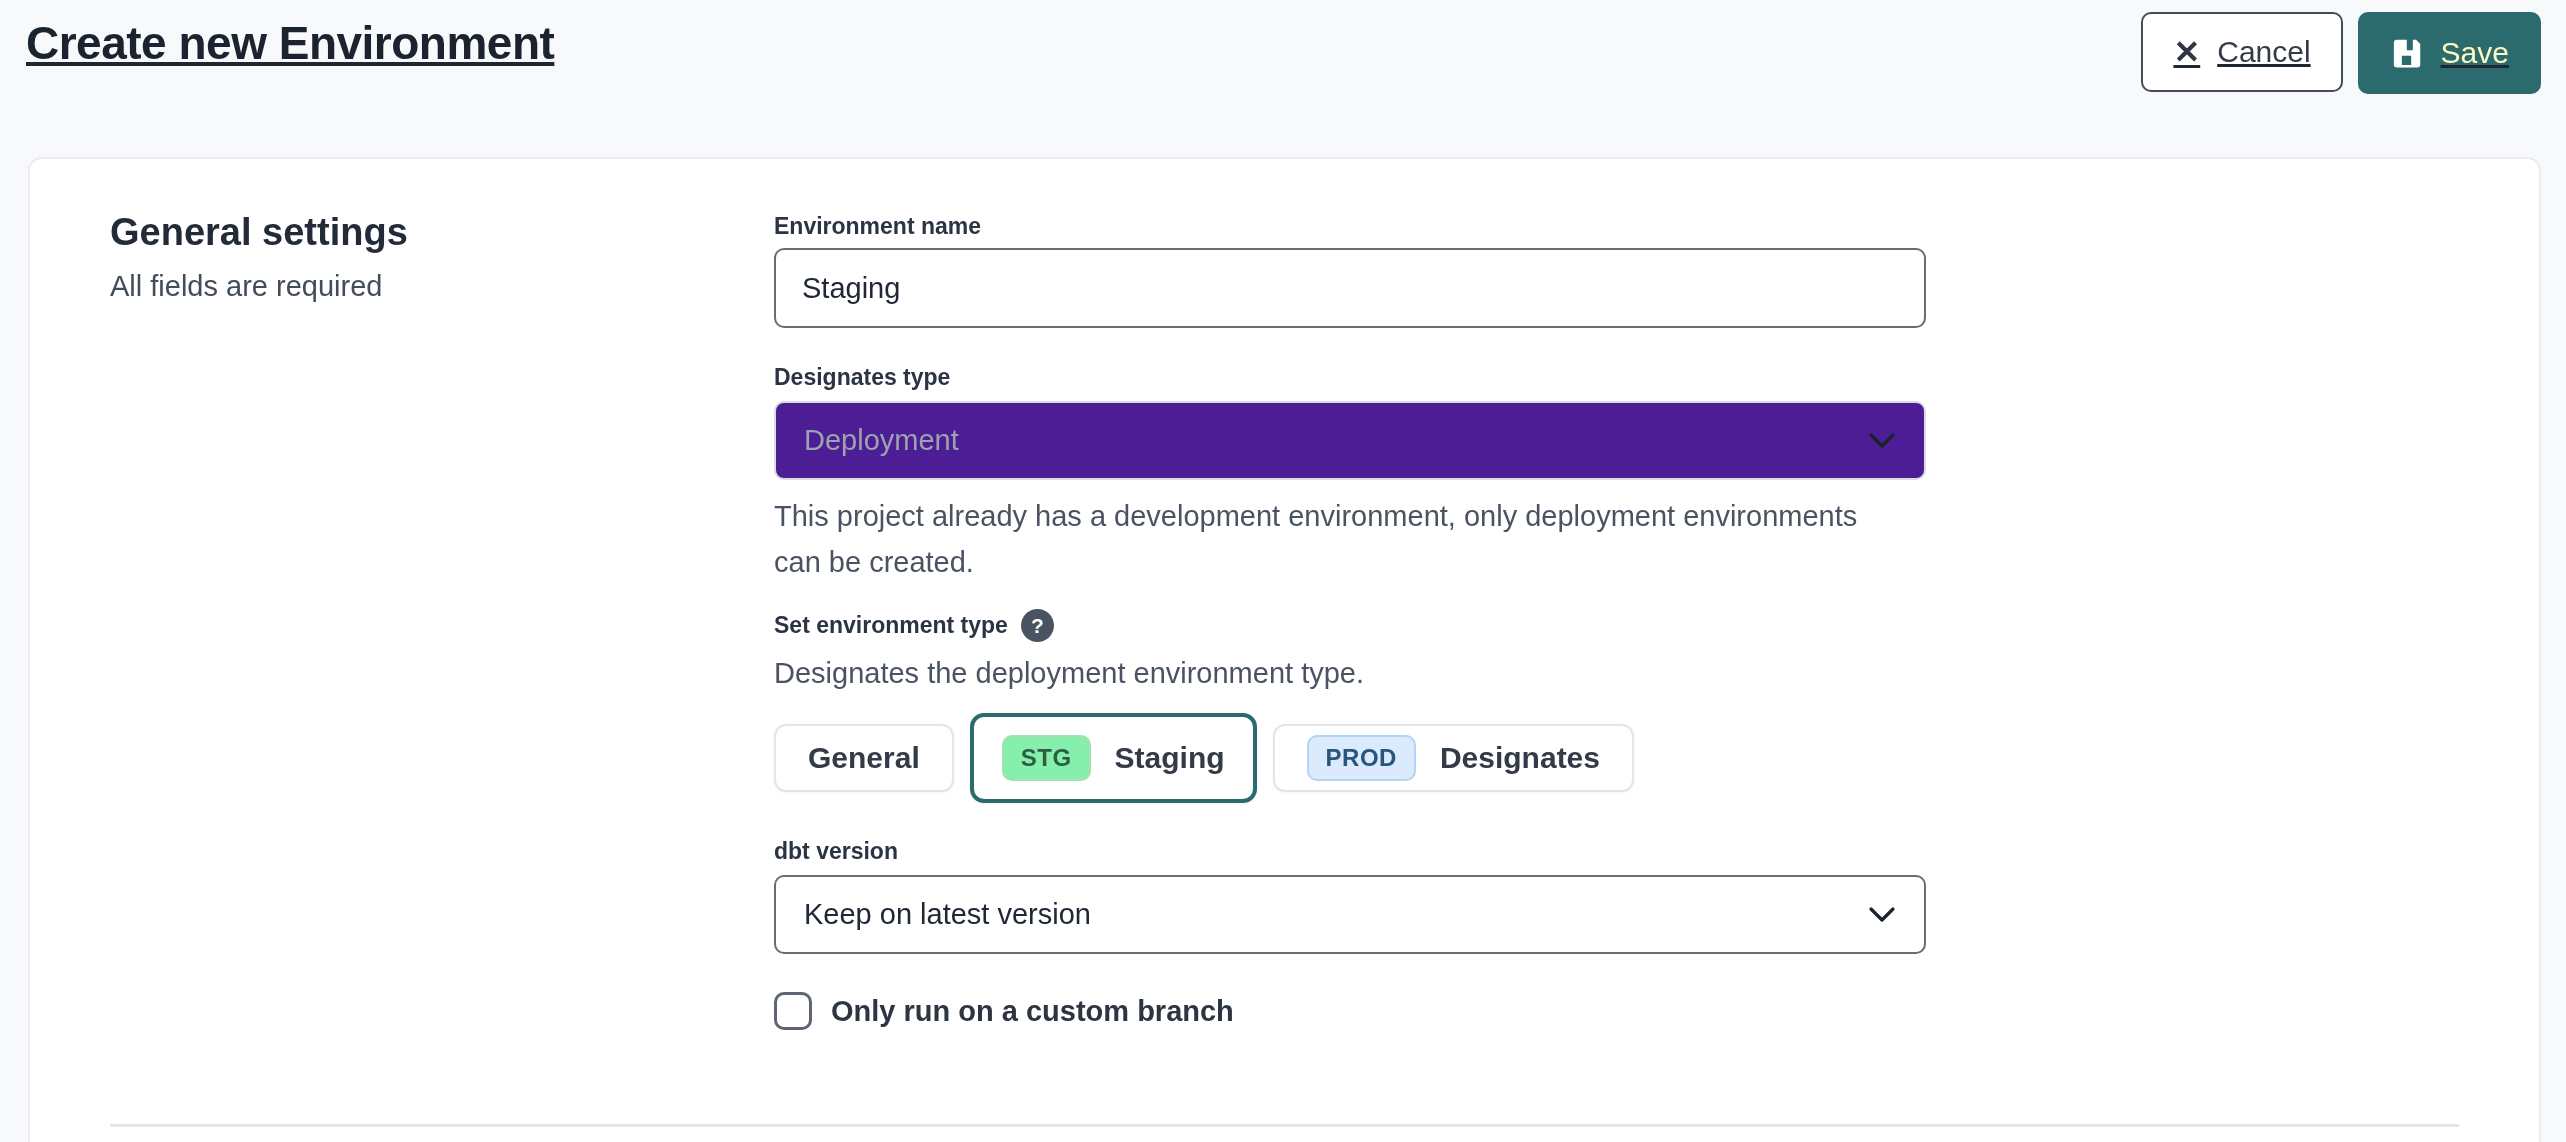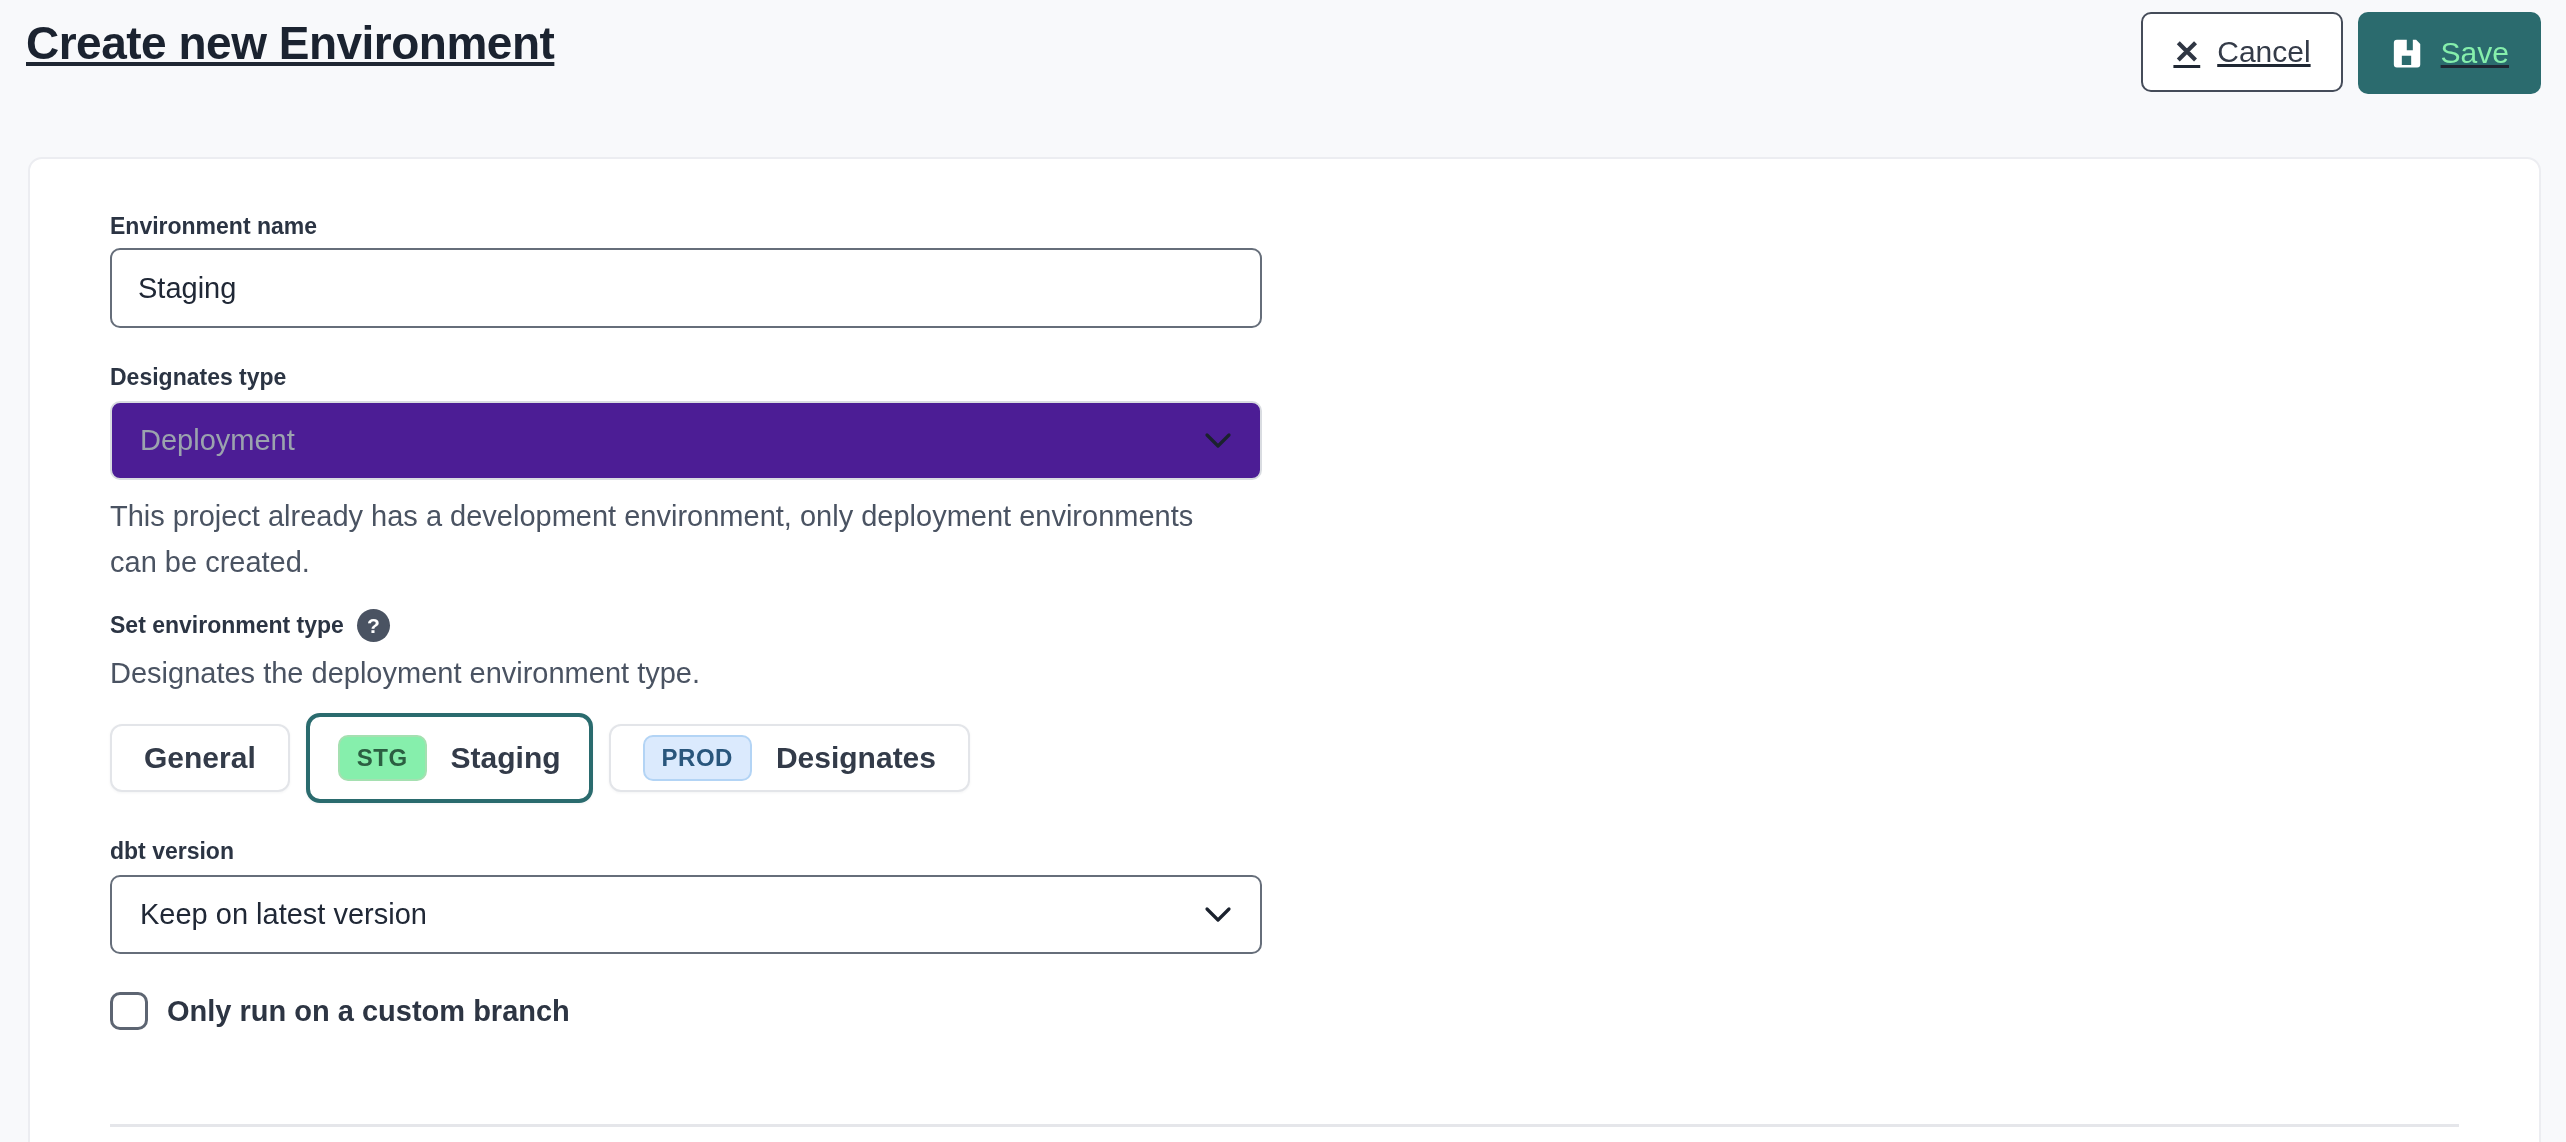--- a/index.html
+++ b/index.html
@@ -38,21 +38,21 @@
     height: 80px; padding: 0 30px; gap: 17px;
     background: #ffffff;
     border: 2.5px solid #454c59;
     color: #343b48;
   }
   .x-glyph { font-size: 32px; font-weight: bold; color: #2f3643; line-height: 1; }
   .btn-save {
     height: 82px; padding: 0 32px; gap: 18px;
     background: #2b6b6e;
     border: none;
-    color: #86efac;
+    color: #fef9c3;
   }
   .btn-save svg { display: block; }
 
   
   .card {
     margin: 62px 25px 0 28px;
     height: 1100px;
     background: #ffffff;
     border: 2px solid #ecedf1;
     border-radius: 14px;
@@ -193,20 +193,24 @@
       </span>
       <span>Save</span>
     </button>
   </div>
 </div>
 
 <div class="card">
   <div class="card-inner">
     <div class="section-row">
 
+      <div class="left-col">
+        <div class="section-title">General settings</div>
+        <div class="section-subtitle">All fields are required</div>
+      </div>
 
       <div class="fields">
 
         <label class="field-label">Environment name</label>
         <input class="text-input" type="text" value="Staging" style="">
 
         <label class="field-label label-mt">Designates type</label>
         <div class="select disabled" aria-disabled="true">
           <span>Deployment</span>
           <span class="chevron">

